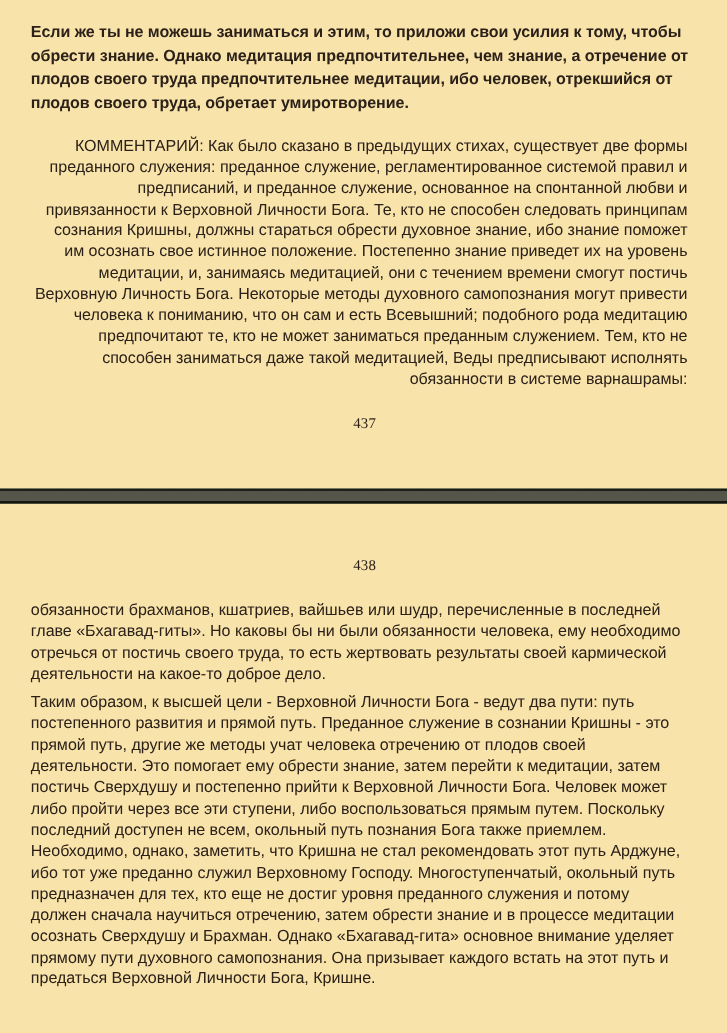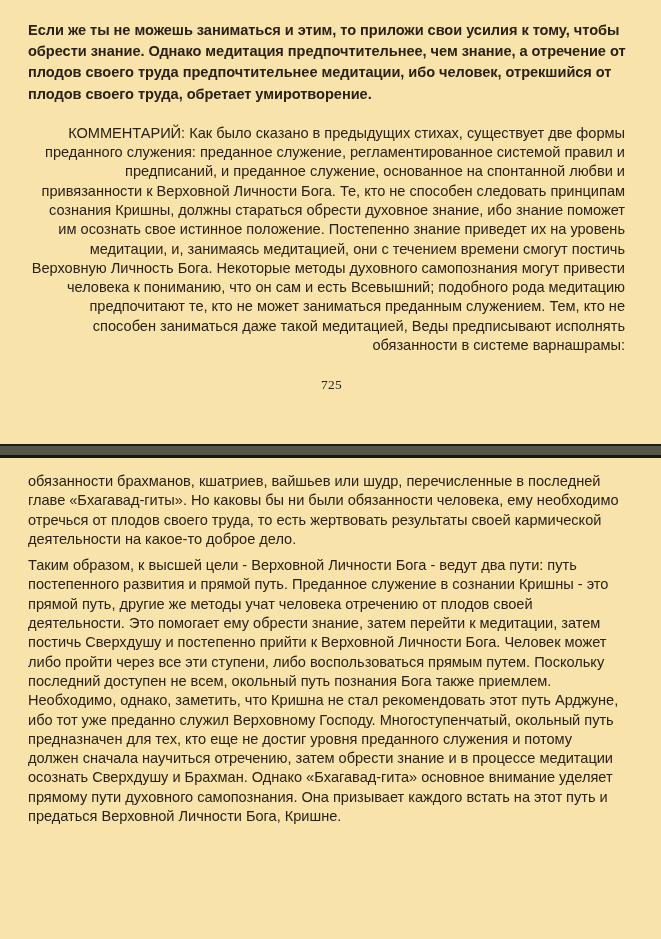--- a/index.html
+++ b/index.html
@@ -109,23 +109,24 @@
   }
 </style>
 </head>
 <body>
 
 <div class="reader">
 
   <section class="page page-one">
     <p class="verse">Если же ты не можешь заниматься и этим, то приложи свои усилия к тому, чтобы обрести знание. Однако медитация предпочтительнее, чем знание, а отречение от плодов своего труда предпочтительнее медитации, ибо человек, отрекшийся от плодов своего труда, обретает умиротворение.</p>
     <p class="commentary">КОММЕНТАРИЙ: Как было сказано в предыдущих стихах, существует две формы преданного служения: преданное служение, регламентированное системой правил и предписаний, и преданное служение, основанное на спонтанной любви и привязанности к Верховной Личности Бога. Те, кто не способен следовать принципам сознания Кришны, должны стараться обрести духовное знание, ибо знание поможет им осознать свое истинное положение. Постепенно знание приведет их на уровень медитации, и, занимаясь медитацией, они с течением времени смогут постичь Верховную Личность Бога. Некоторые методы духовного самопознания могут привести человека к пониманию, что он сам и есть Всевышний; подобного рода медитацию предпочитают те, кто не может заниматься преданным служением. Тем, кто не способен заниматься даже такой медитацией, Веды предписывают исполнять обязанности в системе варнашрамы:</p>
-    <div class="folio folio-bottom">725</div>
+    <div class="folio folio-bottom">437</div>
   </section>
 
   <div class="page-separator"></div>
 
   <section class="page page-two">
-    <p class="para">обязанности брахманов, кшатриев, вайшьев или шудр, перечисленные в последней главе «Бхагавад-гиты». Но каковы бы ни были обязанности человека, ему необходимо отречься от плодов своего труда, то есть жертвовать результаты своей кармической деятельности на какое-то доброе дело.</p>
+    <div class="folio folio-top">438</div>
+    <p class="para">обязанности брахманов, кшатриев, вайшьев или шудр, перечисленные в последней главе «Бхагавад-гиты». Но каковы бы ни были обязанности человека, ему необходимо отречься от постичь своего труда, то есть жертвовать результаты своей кармической деятельности на какое-то доброе дело.</p>
     <p class="para">Таким образом, к высшей цели - Верховной Личности Бога - ведут два пути: путь постепенного развития и прямой путь. Преданное служение в сознании Кришны - это прямой путь, другие же методы учат человека отречению от плодов своей деятельности. Это помогает ему обрести знание, затем перейти к медитации, затем постичь Сверхдушу и постепенно прийти к Верховной Личности Бога. Человек может либо пройти через все эти ступени, либо воспользоваться прямым путем. Поскольку последний доступен не всем, окольный путь познания Бога также приемлем. Необходимо, однако, заметить, что Кришна не стал рекомендовать этот путь Арджуне, ибо тот уже преданно служил Верховному Господу. Многоступенчатый, окольный путь предназначен для тех, кто еще не достиг уровня преданного служения и потому должен сначала научиться отречению, затем обрести знание и в процессе медитации осознать Сверхдушу и Брахман. Однако «Бхагавад-гита» основное внимание уделяет прямому пути духовного самопознания. Она призывает каждого встать на этот путь и предаться Верховной Личности Бога, Кришне.</p>
   </section>
 
 </div>
 
 </body></html>

